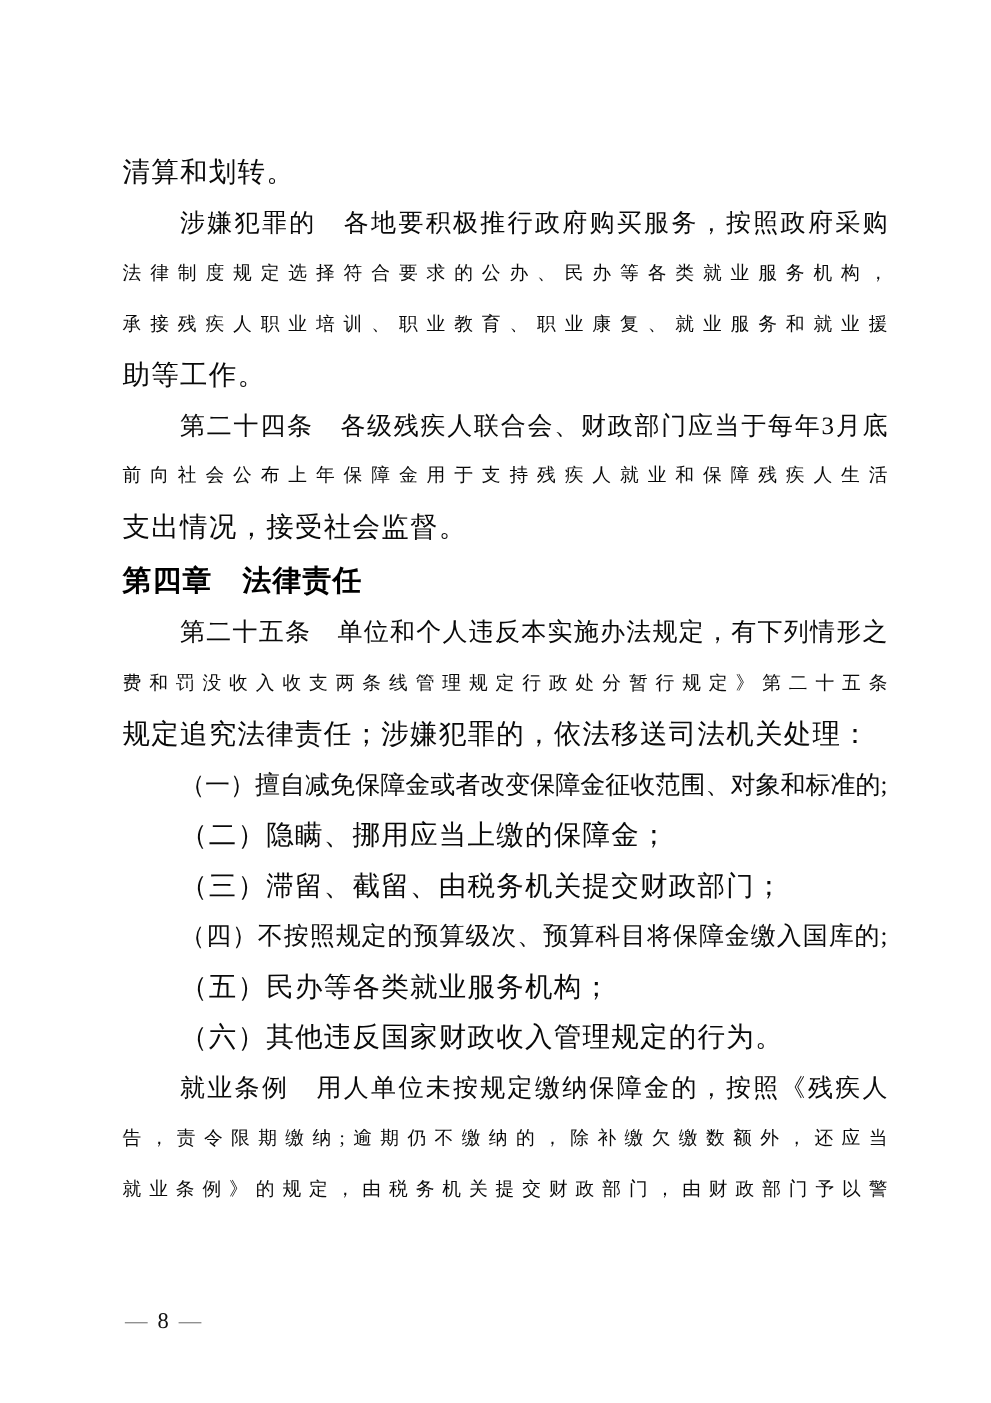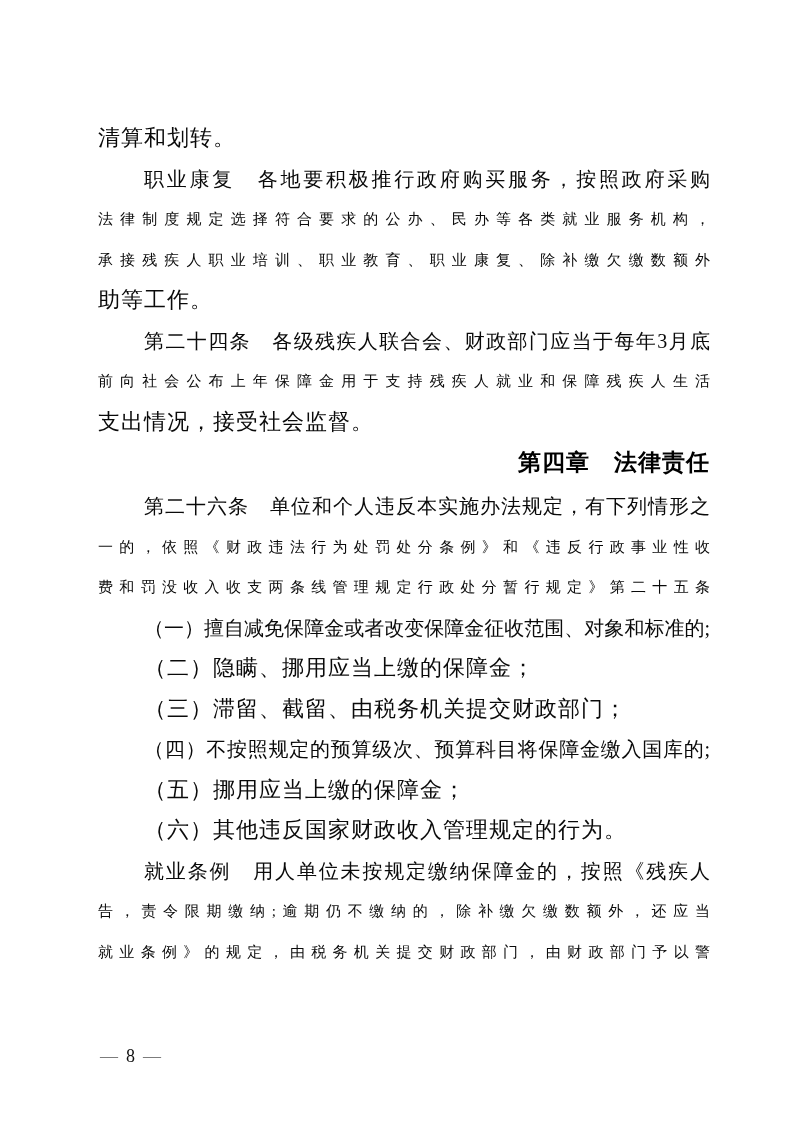--- a/index.html
+++ b/index.html
@@ -31,62 +31,62 @@
   }
   .line.fill {
     font-size: 15px;
     letter-spacing: 0;
     text-align: justify;
     text-align-last: justify;
   }
   .line.indent { padding-left: 46px; }
   .line.indent.fill { font-size: 20px; }
   .heading {
-    font-family: Liberation Mono, monospace;
+    font-family: Liberation Sans, sans-serif;
     font-weight: 700;
     font-size: 23px;
     height: 44px;
     line-height: 44px;
-    text-align: right;
+    text-align: left;
     letter-spacing: 1px;
     color: #000000;
   }
   .footer {
     position: absolute;
     left: 96px; top: 1043px;
     font-size: 18px;
     line-height: 26px;
     font-family: "Liberation Serif", "DejaVu Serif", serif;
   }
   .footer .dash { color: #777777; margin: 0 4px; }
   .footer .num { color: #111111; margin: 0 4px; }
 </style>
 </head>
 <body>
 
 <div class="page">
 
   <div class="content" id="content">
       <div class="line">清算和划转。</div>
-      <div class="line indent fill">职业康复　各地要积极推行政府购买服务，按照政府采购</div>
+      <div class="line indent fill">涉嫌犯罪的　各地要积极推行政府购买服务，按照政府采购</div>
       <div class="line fill">法律制度规定选择符合要求的公办、民办等各类就业服务机构，</div>
-      <div class="line fill">承接残疾人职业培训、职业教育、职业康复、除补缴欠缴数额外</div>
+      <div class="line fill">承接残疾人职业培训、职业教育、职业康复、就业服务和就业援</div>
       <div class="line">助等工作。</div>
       <div class="line indent fill">第二十四条　各级残疾人联合会、财政部门应当于每年3月底</div>
       <div class="line fill">前向社会公布上年保障金用于支持残疾人就业和保障残疾人生活</div>
       <div class="line">支出情况，接受社会监督。</div>
       <div class="heading">第四章　法律责任</div>
-      <div class="line indent fill">第二十六条　单位和个人违反本实施办法规定，有下列情形之</div>
-      <div class="line fill">一的，依照《财政违法行为处罚处分条例》和《违反行政事业性收</div>
+      <div class="line indent fill">第二十五条　单位和个人违反本实施办法规定，有下列情形之</div>
       <div class="line fill">费和罚没收入收支两条线管理规定行政处分暂行规定》第二十五条</div>
+      <div class="line">规定追究法律责任；涉嫌犯罪的，依法移送司法机关处理：</div>
       <div class="line indent fill">（一）擅自减免保障金或者改变保障金征收范围、对象和标准的;</div>
       <div class="line indent">（二）隐瞒、挪用应当上缴的保障金；</div>
       <div class="line indent">（三）滞留、截留、由税务机关提交财政部门；</div>
       <div class="line indent fill">（四）不按照规定的预算级次、预算科目将保障金缴入国库的;</div>
-      <div class="line indent">（五）挪用应当上缴的保障金；</div>
+      <div class="line indent">（五）民办等各类就业服务机构；</div>
       <div class="line indent">（六）其他违反国家财政收入管理规定的行为。</div>
       <div class="line indent fill">就业条例　用人单位未按规定缴纳保障金的，按照《残疾人</div>
       <div class="line fill">告，责令限期缴纳;逾期仍不缴纳的，除补缴欠缴数额外，还应当</div>
       <div class="line fill">就业条例》的规定，由税务机关提交财政部门，由财政部门予以警</div>
     </div>
 
   <div class="footer">
     <span class="dash">—</span><span class="num">8</span><span class="dash">—</span>
   </div>
 

